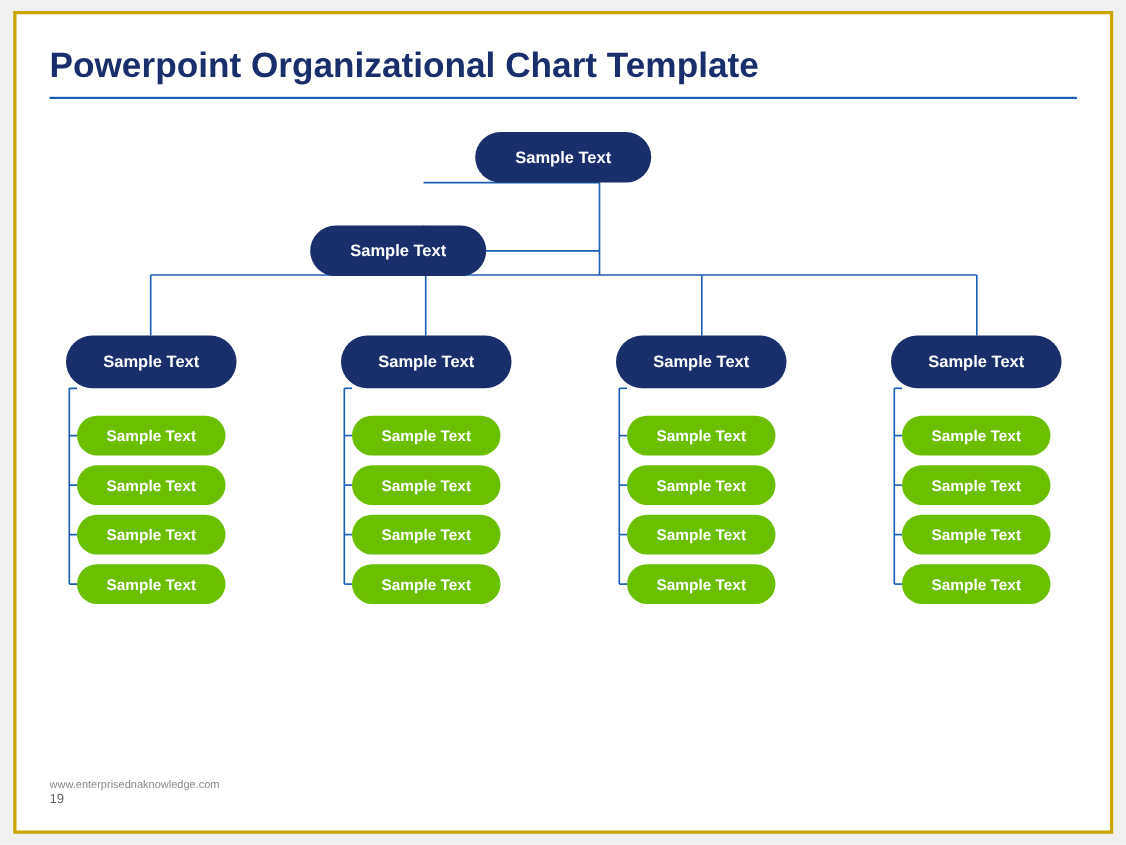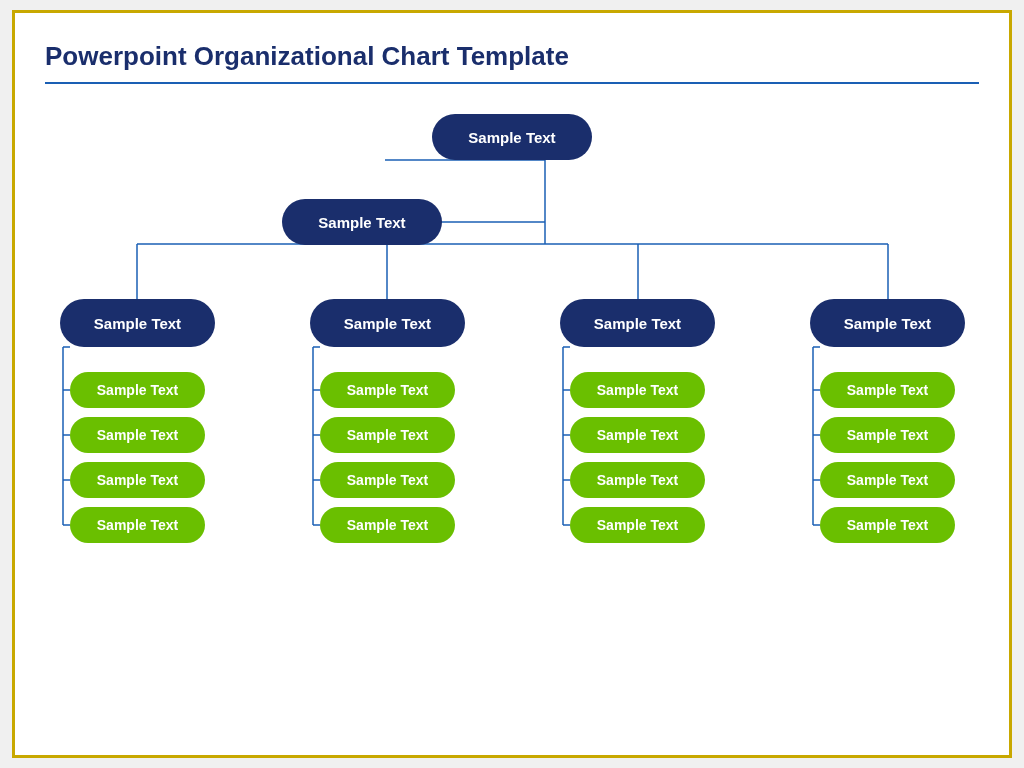--- a/index.html
+++ b/index.html
@@ -14,21 +14,21 @@
     .slide {
       width: 1000px;
       height: 748px;
       background: #fff;
       border: 3px solid #c8a800;
       position: relative;
       padding: 28px 30px 20px 30px;
       overflow: hidden;
     }
     .slide-title {
-      font-size: 26px;
+      font-size: 32px;
       font-weight: bold;
       color: #1a2e6c;
       margin-bottom: 10px;
     }
     .title-line {
       height: 2px;
       background: #1a5fb4;
       margin-bottom: 20px;
     }
     .chart-area {
@@ -243,13 +243,17 @@
       <span>Sample Text</span>
     </div>
     <div class="node node-green node-g4-3">
       <span>Sample Text</span>
     </div>
     <div class="node node-green node-g4-4">
       <span>Sample Text</span>
     </div>
   </div>
 
+  <div class="footer-text">
+    <div>www.enterprisednaknowledge.com</div>
+    <div class="page-num">19</div>
+  </div>
 </div>
 
 </body></html>

